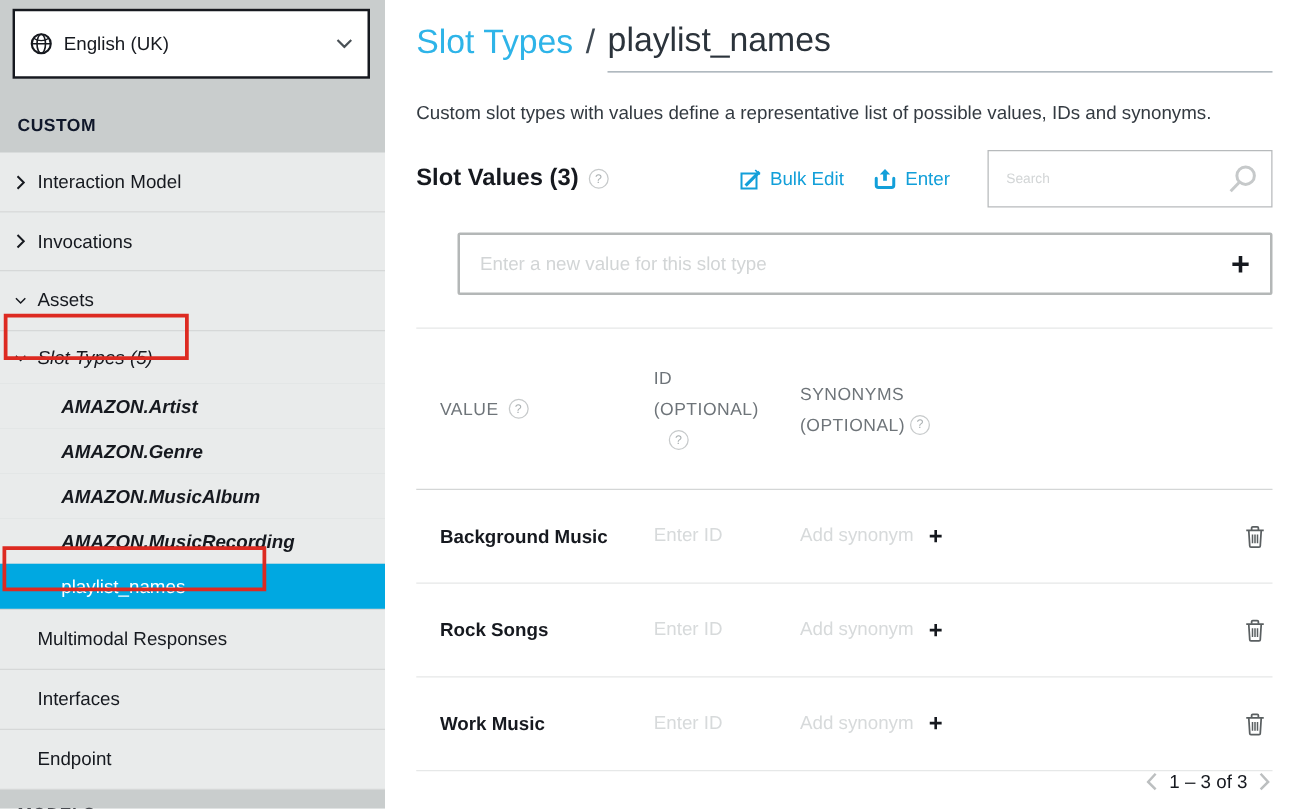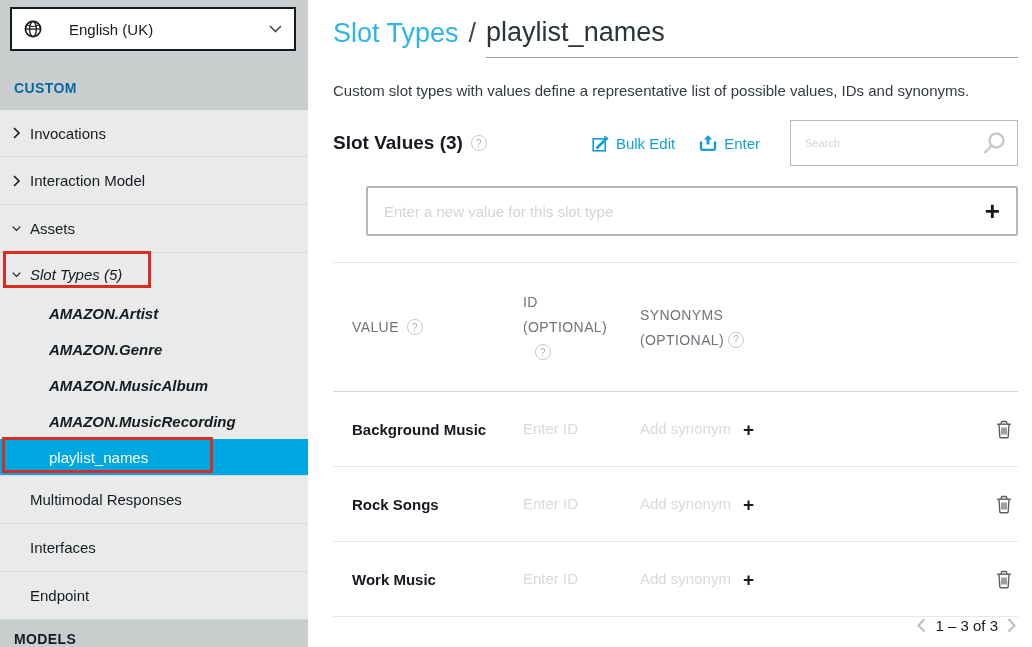--- a/index.html
+++ b/index.html
@@ -5,28 +5,28 @@
   * { box-sizing: border-box; margin: 0; padding: 0; }
   html,body { width:1032px; height:647px; }
   body {
     font-family: "Liberation Sans", sans-serif;
     background:#fff; color:#16191f; position:relative; overflow:hidden;
   }
 
   
   .sidebar { position:absolute; left:0; top:0; width:308px; height:647px; background:#c9cdcd; }
   .lang-box {
-    margin:7px 12px 0 10px; height:44px; background:#fff;
-    border:2px solid #16191f; display:flex; align-items:center; padding:0 12px; gap:27px;
+    margin:7px 12px 0 10px; height:56px; background:#fff;
+    border:2px solid #16191f; display:flex; align-items:center; padding:0 12px; gap:9px;
     cursor:pointer;
   }
   .lang-box .lang-label { font-size:15px; color:#16191f; }
   .lang-box .dd-chevron { margin-left:auto; display:flex; }
   .section-label {
-    padding:29px 0 14px 14px; font-weight:700; font-size:14px; letter-spacing:.4px; color:#0369a1;
+    padding:29px 0 14px 14px; font-weight:700; font-size:14px; letter-spacing:.4px; color:#0f172a;
   }
   .nav { width:308px; }
   .nav-item {
     display:flex; align-items:center; background:#e9ebeb; font-size:15px; color:#16191f;
     cursor:pointer;
   }
   .nav-item .chev { width:9px; display:flex; margin-right:9px; }
   .ni-main   { height:47px; padding-left:12px; border-bottom:1px solid #d6d8d8; }
   .ni-main2  { height:48px; padding-left:12px; border-bottom:1px solid #d6d8d8; }
   .ni-group  { height:42px; padding-left:12px;font-style:italic; }
@@ -125,35 +125,35 @@
     <span class="dd-chevron">
       <svg width="13" height="8" viewBox="0 0 13 8">
           <path d="M1 1l5.5 5.5L12 1" fill="none" stroke="#4a5156" stroke-width="1.7"></path>
         </svg>
     </span>
   </div>
 
   <div class="section-label">CUSTOM</div>
 
   <div class="nav">
+    <div class="nav-item ni-main2">
+      <span class="chev">
+          <svg width="9" height="12" viewBox="0 0 9 12">
+            <path d="M2 1l5 5-5 5" fill="none" stroke="#16191f" stroke-width="1.6"></path>
+          </svg>
+        </span>
+      <span>Interaction Model</span>
+    </div>
     <div class="nav-item ni-main">
       <span class="chev">
           <svg width="9" height="12" viewBox="0 0 9 12">
             <path d="M2 1l5 5-5 5" fill="none" stroke="#16191f" stroke-width="1.6"></path>
           </svg>
         </span>
       <span>Invocations</span>
-    </div>
-    <div class="nav-item ni-main2">
-      <span class="chev">
-          <svg width="9" height="12" viewBox="0 0 9 12">
-            <path d="M2 1l5 5-5 5" fill="none" stroke="#16191f" stroke-width="1.6"></path>
-          </svg>
-        </span>
-      <span>Interaction Model</span>
     </div>
     <div class="nav-item ni-main2">
       <span class="chev">
           <svg width="12" height="9" viewBox="0 0 12 9">
             <path d="M1 2l5 5 5-5" fill="none" stroke="#16191f" stroke-width="1.6"></path>
           </svg>
         </span>
       <span>Assets</span>
     </div>
     <div class="nav-item ni-group">

